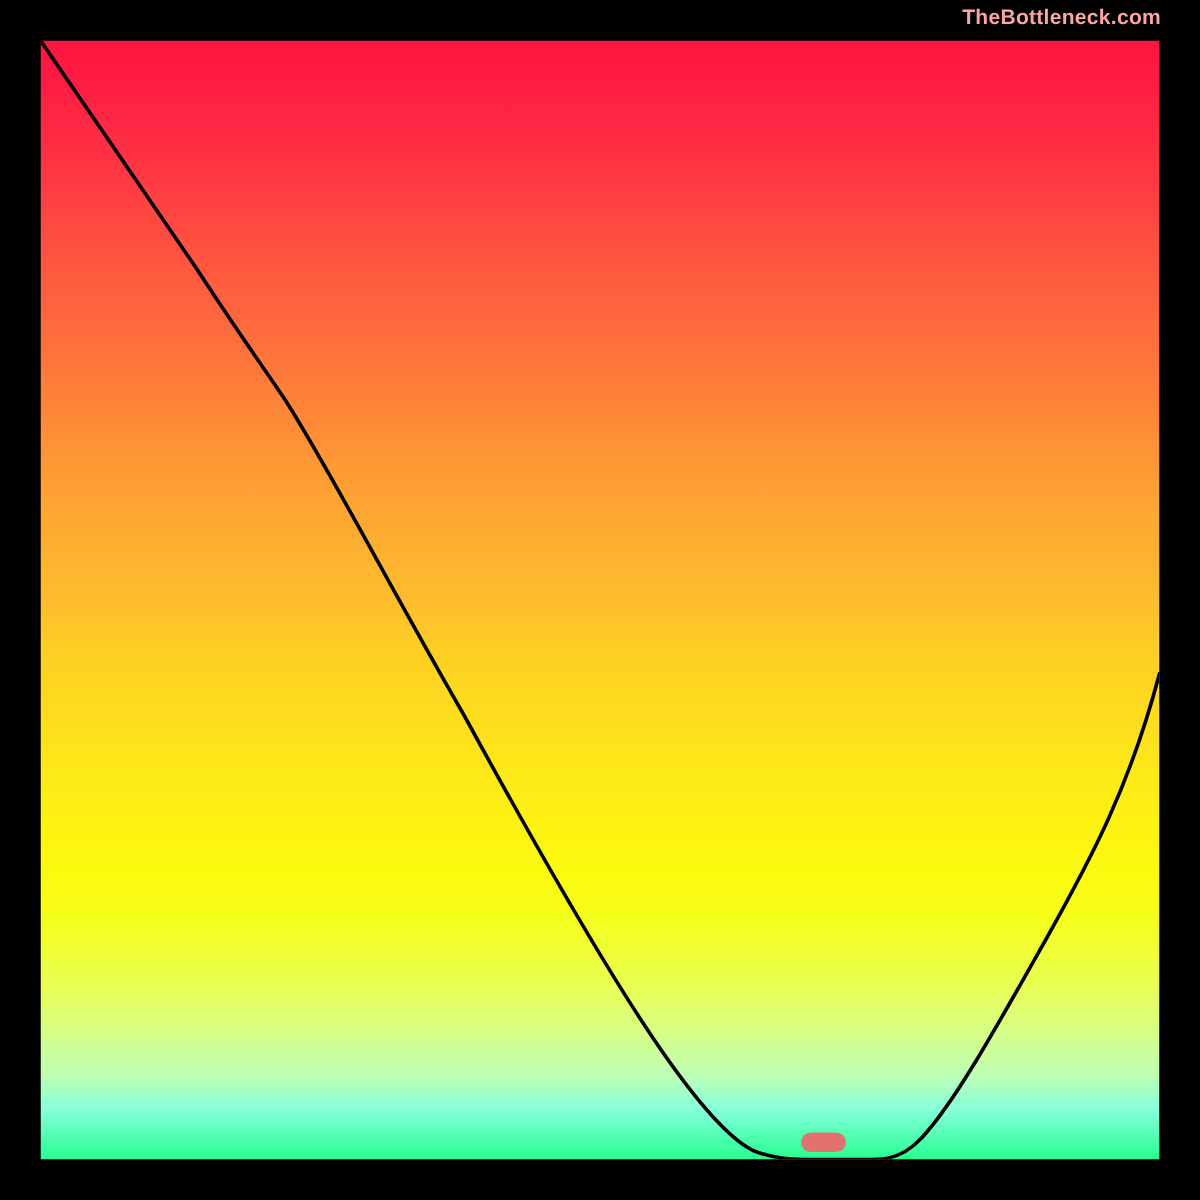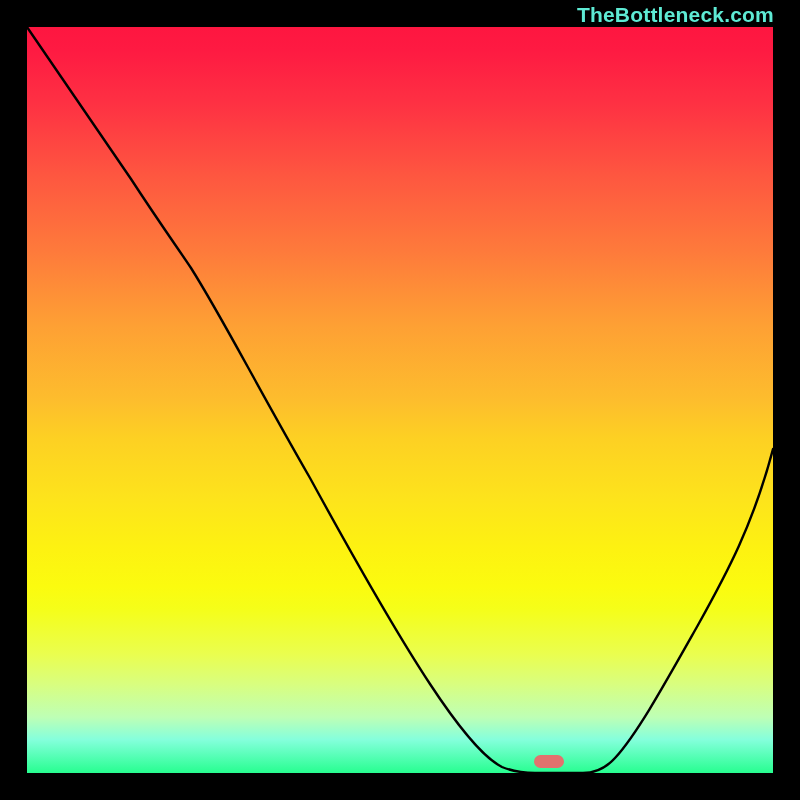--- a/index.html
+++ b/index.html
@@ -69,23 +69,23 @@
     position: absolute;
     width: 30px;
     height: 13px;
     border-radius: 7px;
     background: #e2726e;
   }
   .watermark {
     position: absolute;
     top: 3px;
     right: 26px;
-    color: #5eead4;
+    color: #fca5a5;
     font-family: Arial, Helvetica, sans-serif;
-    font-size: 21px;
+    font-size: 14px;
     font-weight: 600;
     letter-spacing: 0.2px;
   }
 </style>
 </head>
 <body>
 
 <div class="frame">
   <div class="plot">
     <div class="gradient"></div>

